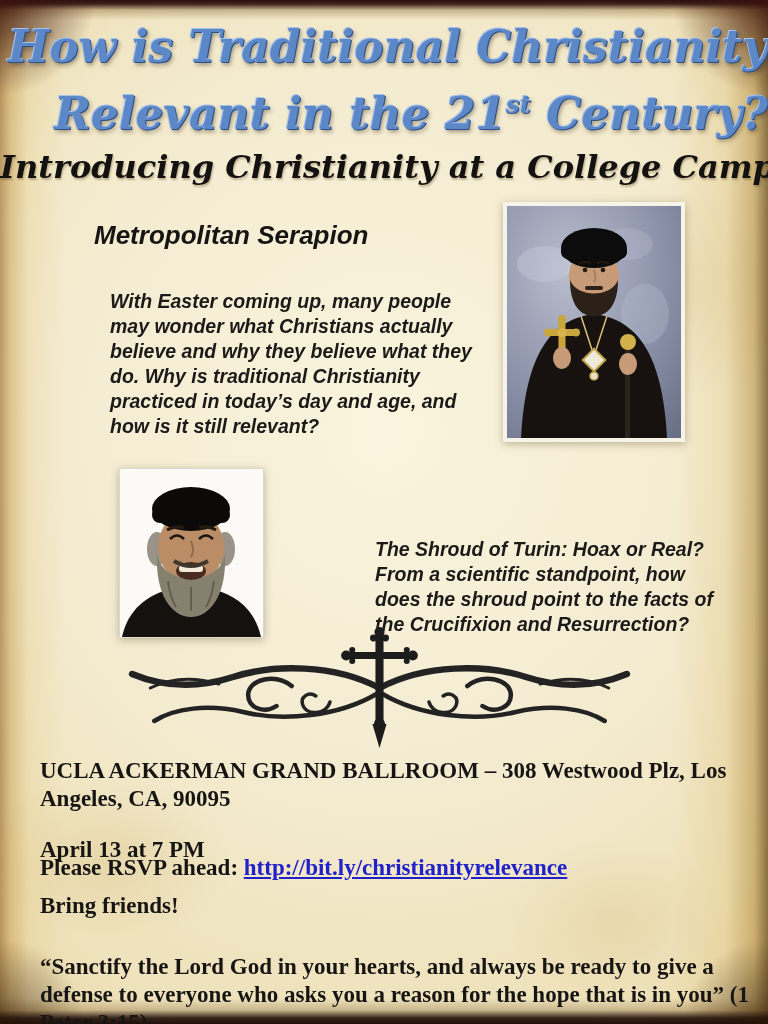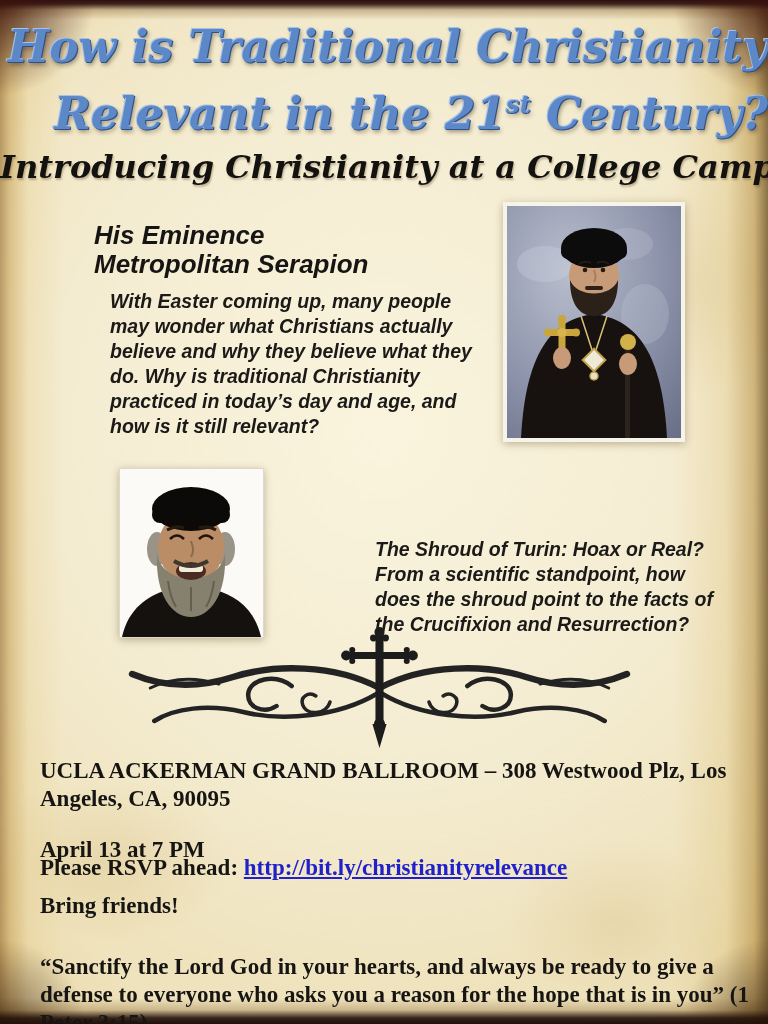--- a/index.html
+++ b/index.html
@@ -133,21 +133,20 @@
 
 <div id="poster">
 
   <div class="title-block">
     <span class="title-line">How is Traditional Christianity</span>
     <span class="title-line"><span>Relevant in the 21</span><sup>st</sup><span> Century?</span></span>
     <span class="subtitle">Introducing Christianity at a College Campus</span>
   </div>
 
   <div class="speaker-heading" id="s1-heading">
-    <div>His Eminence</div>
     <div>Metropolitan Serapion</div>
   </div>
   <div class="speaker-desc" id="s1-desc">With Easter coming up, many people may wonder what Christians actually believe and why they believe what they do. Why is traditional Christianity practiced in today’s day and age, and how is it still relevant?</div>
 
   <div class="photo-frame" id="photo-serapion">
     <svg viewBox="0 0 174 232" preserveAspectRatio="none">
       <defs>
         <radialGradient id="bgm" cx="35%" cy="28%" r="95%">
           <stop offset="0" stop-color="#b9becd"></stop>
           <stop offset="0.55" stop-color="#8e94ab"></stop>

